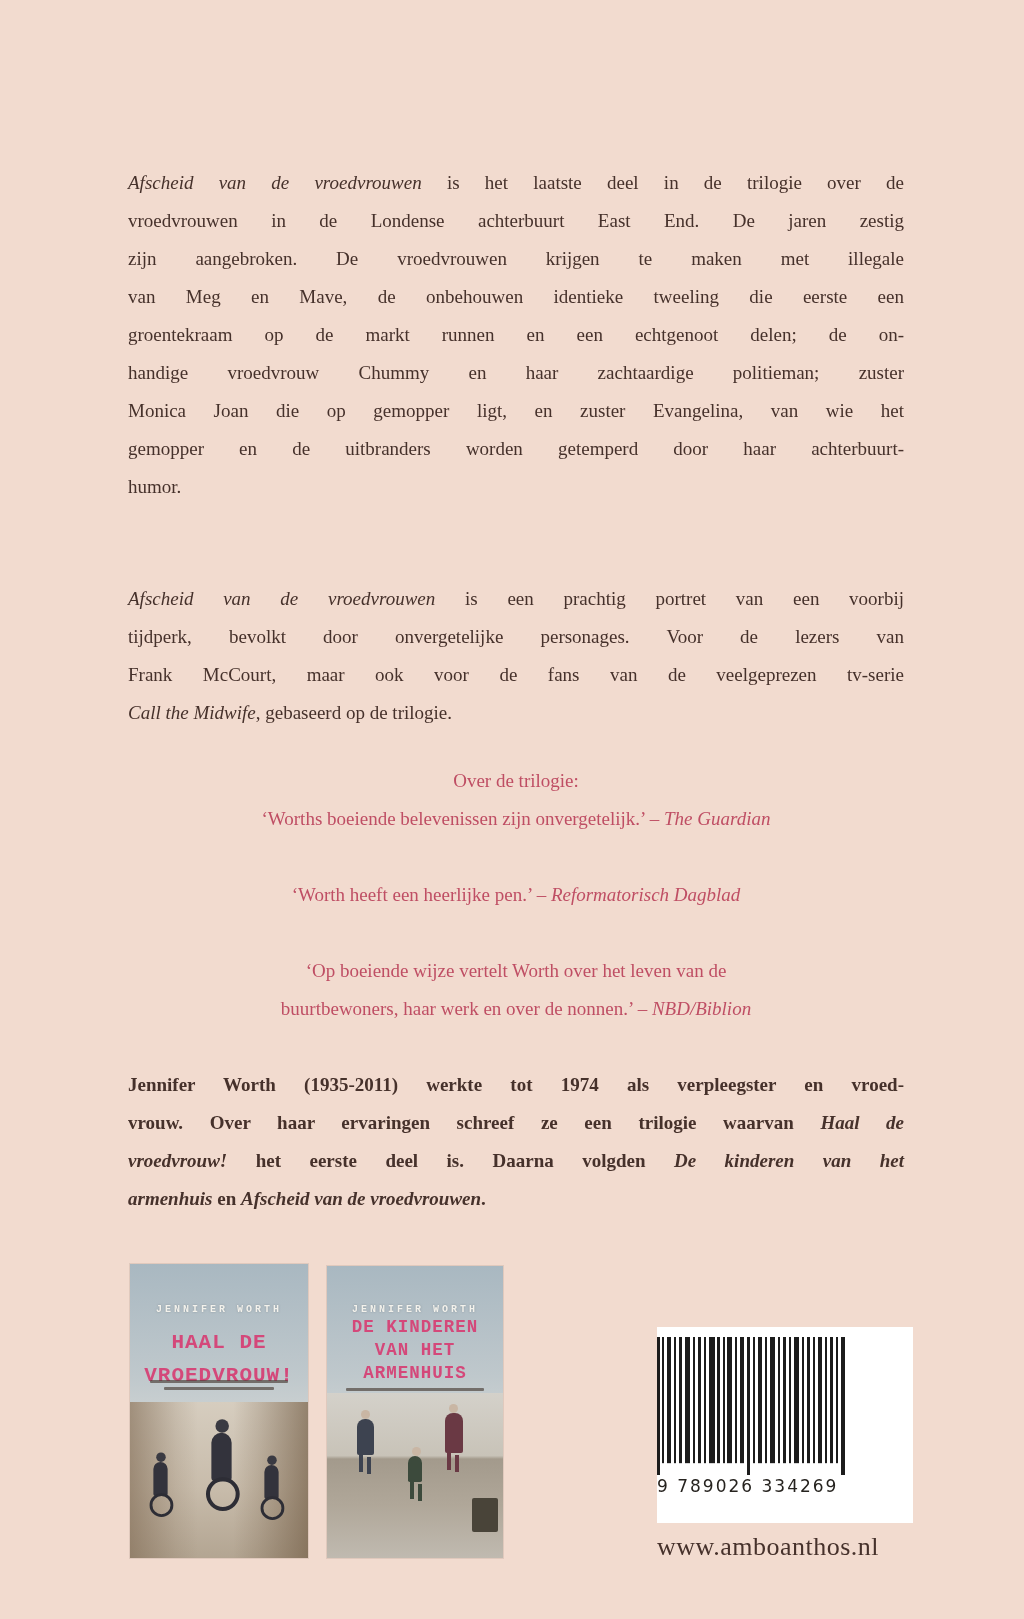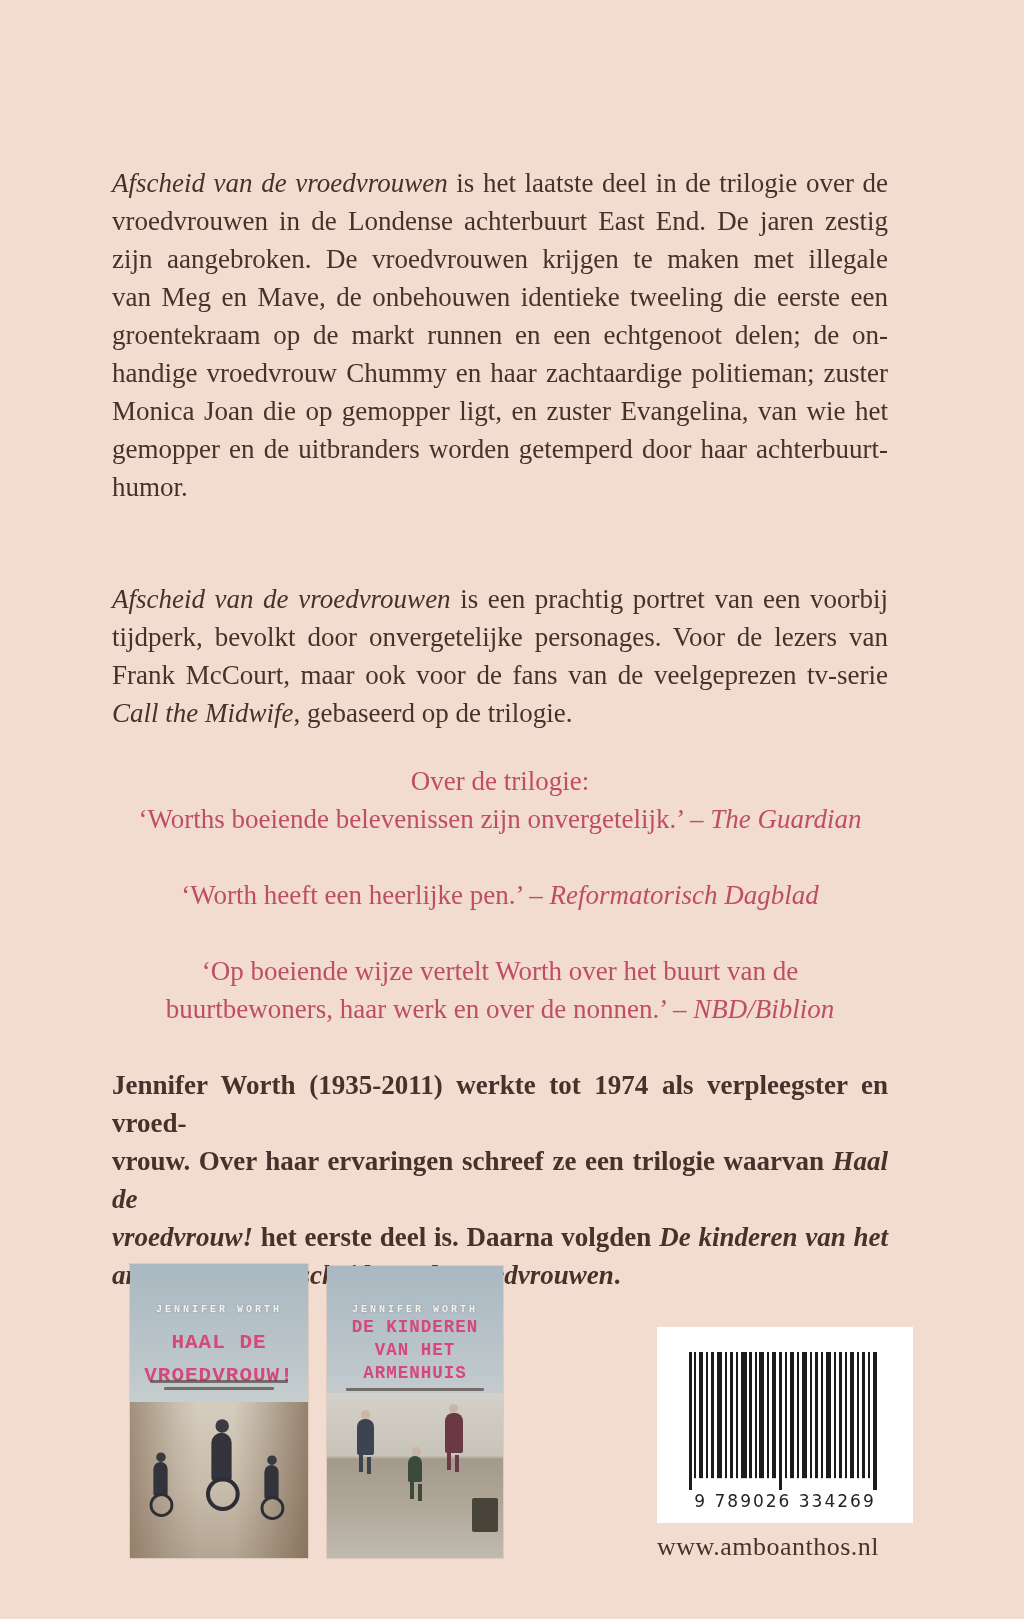--- a/index.html
+++ b/index.html
@@ -13,21 +13,21 @@
   *{box-sizing:border-box;margin:0;padding:0;}
   html,body{width:1024px;height:1619px;}
   body{
     position:relative;
     background:var(--background);
     font-family:"Liberation Serif",serif;
     color:var(--body-text);
     overflow:hidden;
   }
   
-  .block{position:absolute;left:112px;width:776px;font-size:27px;line-height:38px;}
+  .block{position:absolute;left:128px;width:776px;font-size:19px;line-height:38px;}
   .para .line{text-align:justify;text-align-last:justify;white-space:normal;}
   .para .line.last{text-align-last:left;}
   .it{font-style:italic;}
   .synopsis{top:164px;}
   .about{top:580px;}
   .quotes{top:762px;color:var(--accent-pink);text-align:center;}
   .q-heading{line-height:38px;}
   .q-entry .line{text-align:center;}
   .q-entry + .q-entry{margin-top:38px;}
   .bio{top:1066px;font-weight:bold;}
@@ -86,22 +86,22 @@
   .kid::before{content:"";position:absolute;top:-9px;left:4px;width:9px;height:9px;border-radius:50%;background:#c9b6a4;}
   .kid::after{content:"";position:absolute;bottom:-17px;left:2px;width:4px;height:17px;background:inherit;box-shadow:8px 2px 0 0;}
   .k1{left:17%;top:16%;width:17px;height:36px;background:#3d4350;color:#3d4350;}
   .k2{left:46%;top:38%;width:14px;height:26px;background:#3c4a3c;color:#3c4a3c;}
   .k3{left:67%;top:12%;width:18px;height:40px;background:#6a3944;color:#6a3944;}
   .bin{position:absolute;right:3%;bottom:16%;width:26px;height:34px;background:#494439;border-radius:2px;}
   
   .barcode-box{
     position:absolute;left:657px;top:1327px;width:256px;height:196px;
     background:var(--barcode-bg);
-    display:flex;flex-direction:column;align-items:center;
-    padding-top:25px;
+    display:flex;flex-direction:column;
+    padding-top:10px;
   }
   .bars{display:block;width:192px;height:138px;}
   .isbn{
     margin-top:1px;
     font-family:"DejaVu Sans",sans-serif;
     font-size:17px;letter-spacing:2px;
     color:var(--barcode-digits);
     white-space:pre;
   }
   
@@ -137,21 +137,21 @@
 
   <section class="block quotes">
     <div class="q-heading">Over de trilogie:</div>
     <div class="q-entry">
         <div class="line last"><span>‘Worths boeiende belevenissen zijn onvergetelijk.’ – </span><span class="it">The Guardian</span></div>
       </div>
     <div class="q-entry">
         <div class="line last"><span>‘Worth heeft een heerlijke pen.’ – </span><span class="it">Reformatorisch Dagblad</span></div>
       </div>
     <div class="q-entry">
-        <div class="line"><span>‘Op boeiende wijze vertelt Worth over het buurt van de</span></div>
+        <div class="line"><span>‘Op boeiende wijze vertelt Worth over het leven van de</span></div>
         <div class="line last"><span>buurtbewoners, haar werk en over de nonnen.’ – </span><span class="it">NBD/Biblion</span></div>
       </div>
   </section>
 
   <section class="block para bio">
       <div class="line"><span>Jennifer Worth (1935-2011) werkte tot 1974 als verpleegster en vroed-</span></div>
       <div class="line"><span>vrouw. Over haar ervaringen schreef ze een trilogie waarvan </span><span class="it">Haal de</span></div>
       <div class="line"><span class="it">vroedvrouw!</span><span> het eerste deel is. Daarna volgden </span><span class="it">De kinderen van het</span></div>
       <div class="line last"><span class="it">armenhuis</span><span> en </span><span class="it">Afscheid van de vroedvrouwen</span><span>.</span></div>
     </section>

